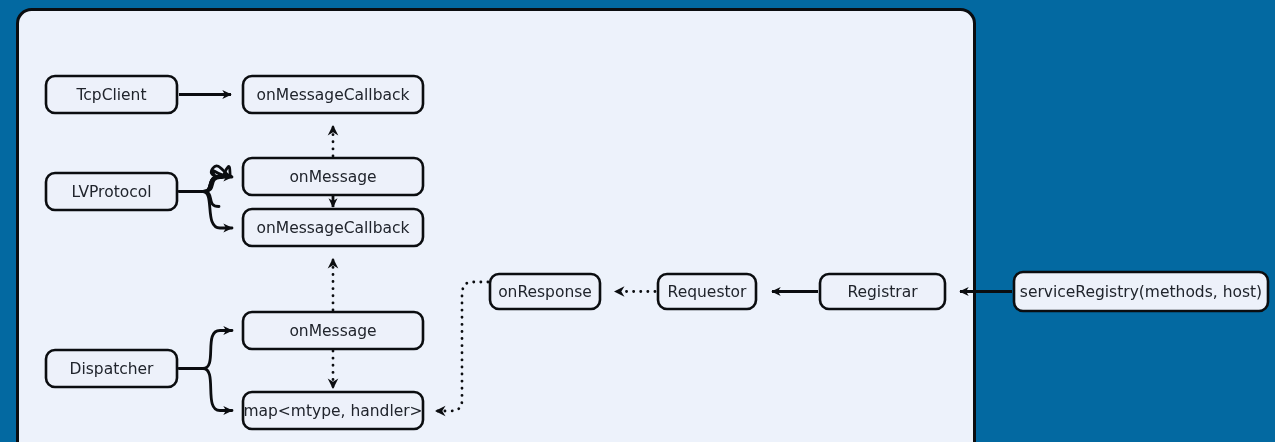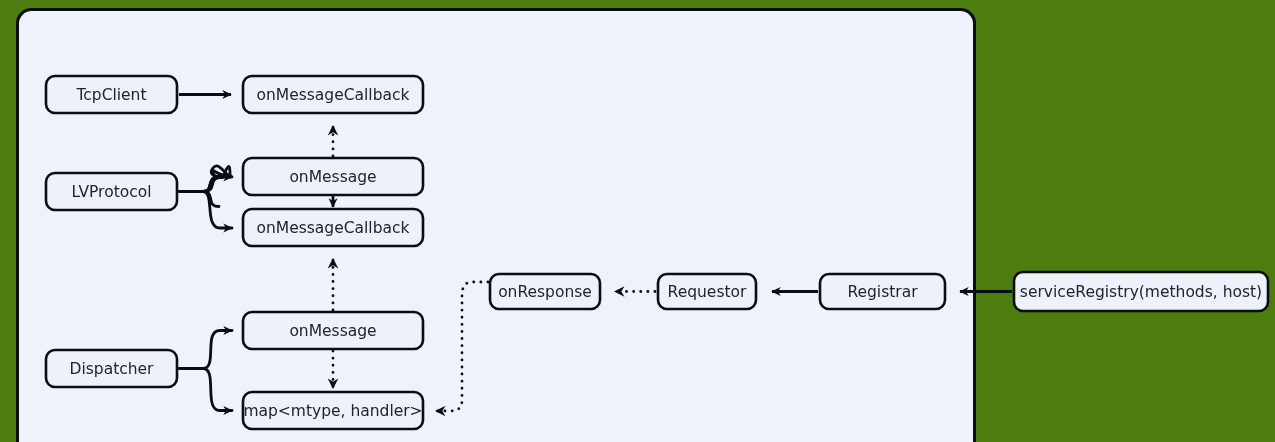--- a/index.html
+++ b/index.html
@@ -7,21 +7,21 @@
     padding: 0;
     background: #ffffff;
   }
   body {
     font-family: "DejaVu Sans", "Liberation Sans", sans-serif;
   }
   #canvas {
     position: relative;
     width: 1275px;
     height: 442px;
-    background: #4d7c0f;
+    background: #0369a1;
     overflow: hidden;
   }
   #diagram-svg {
     position: absolute;
     left: 0;
     top: 0;
     width: 1275px;
     height: 442px;
   }
   .node-label {

